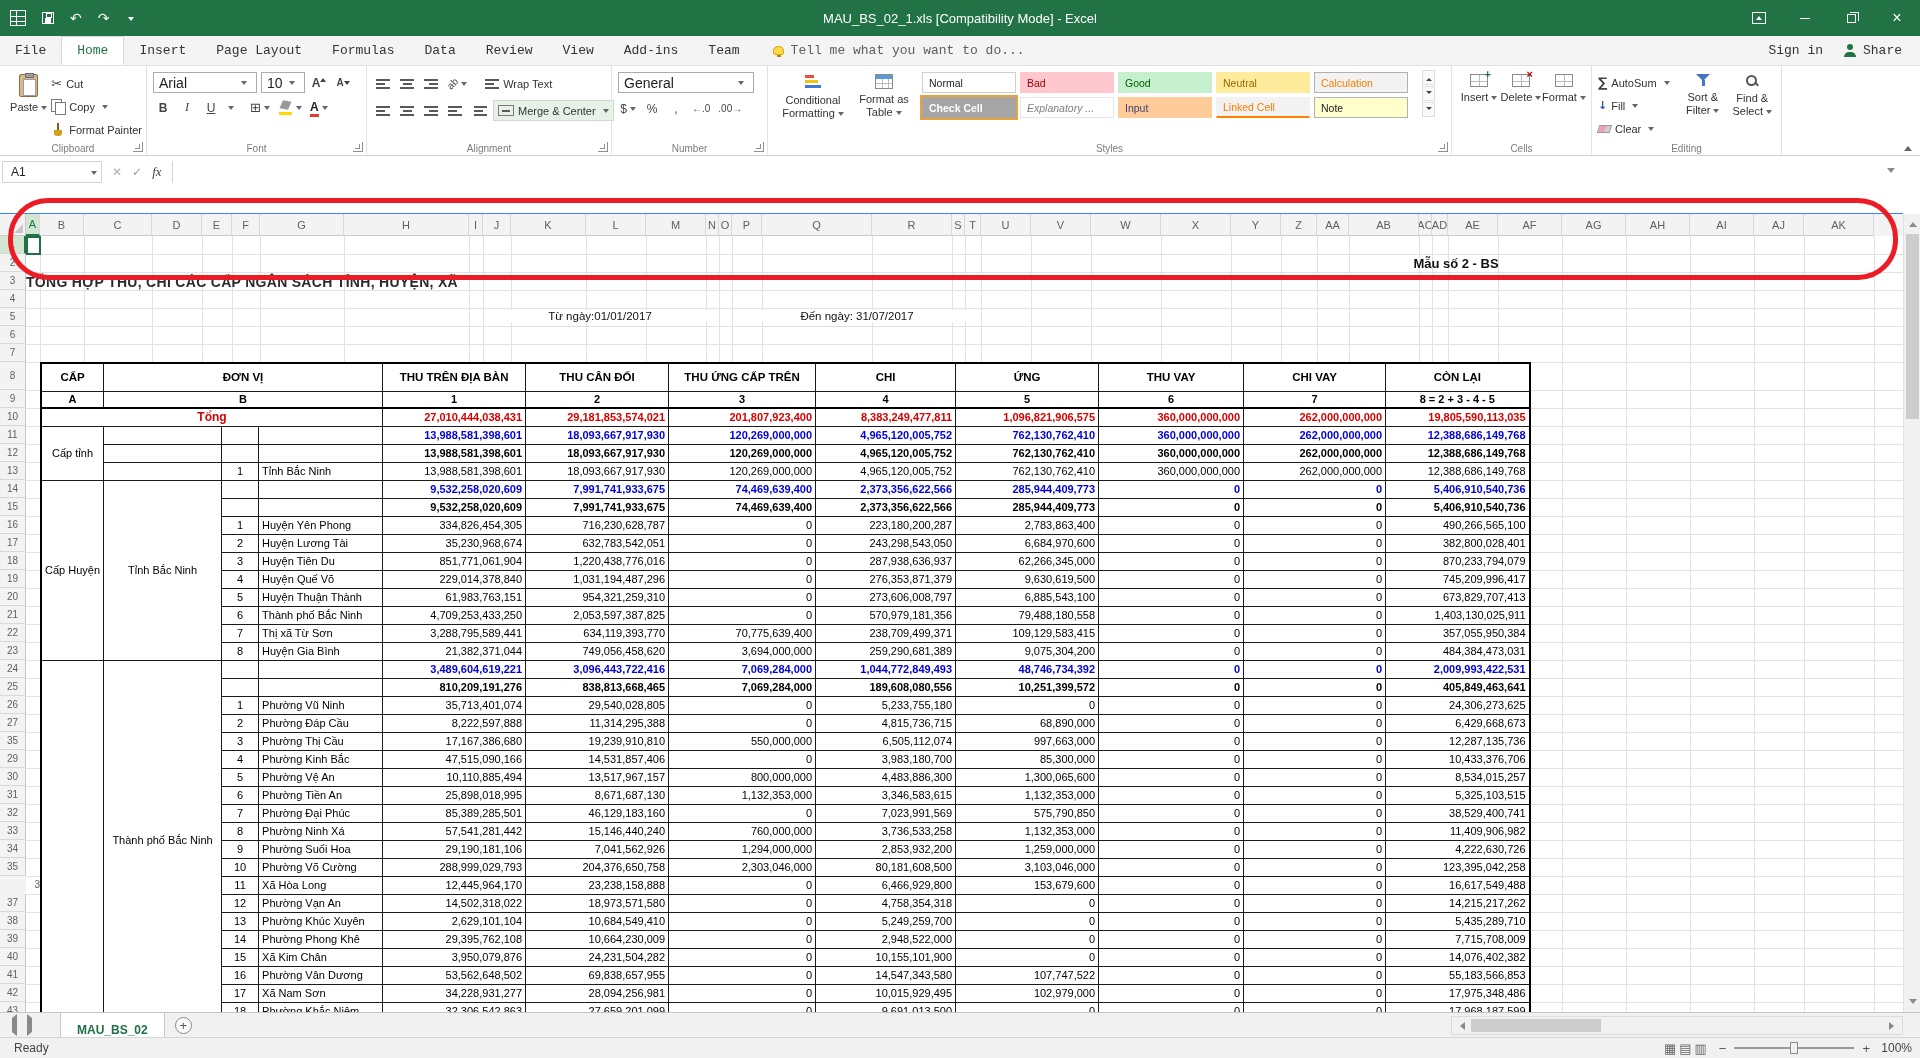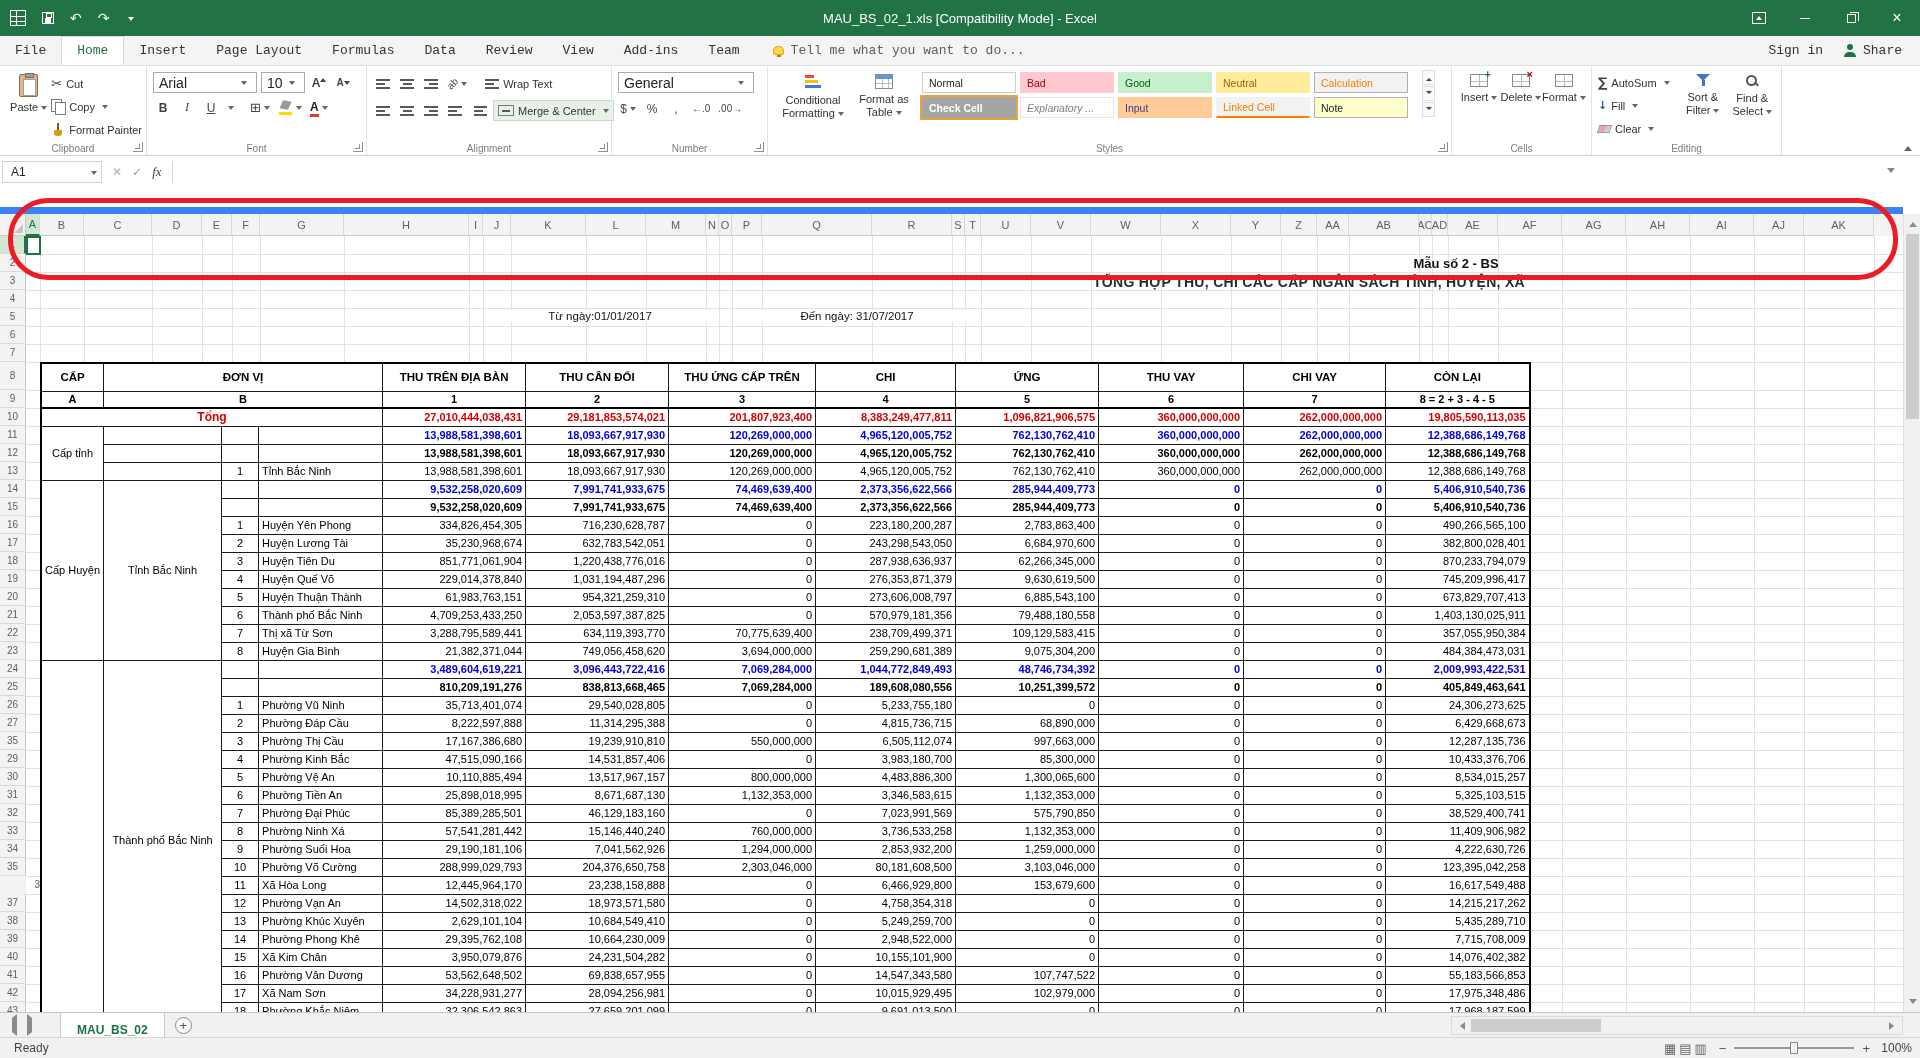--- a/index.html
+++ b/index.html
@@ -125,21 +125,21 @@
 .ic-clear{width:13px;height:8px;background:linear-gradient(105deg,#f2a0b5 55%,#cfcfcf 55%);transform:skewX(-18deg);border:1px solid #9a9a9a;display:inline-block;}
 .ic-funnel{width:14px;height:13px;position:relative;display:inline-block;}
 .ic-funnel::before{content:"";position:absolute;left:0;top:0;border-left:7px solid transparent;border-right:7px solid transparent;border-top:7px solid #4472c4;}
 .ic-funnel::after{content:"";position:absolute;left:6px;top:6px;width:3px;height:6px;background:#4472c4;}
 .ic-find{width:14px;height:14px;position:relative;display:inline-block;}
 .ic-find::before{content:"";position:absolute;left:1px;top:1px;width:7px;height:7px;border:2px solid #555;border-radius:50%;}
 .ic-find::after{content:"";position:absolute;left:9px;top:9px;width:5px;height:2px;background:#555;transform:rotate(45deg);}
 .collapse{position:absolute;right:8px;bottom:4px;width:0;height:0;border:4px solid transparent;border-bottom:5px solid #666;}
 
 
-.formulabar{position:absolute;top:156px;left:0;right:17px;height:58px;background:#fff;border-bottom:7px solid #3b82f6;z-index:4;}
+.formulabar{position:absolute;top:156px;left:0;right:17px;height:58px;background:#fff;border-bottom:1px solid #3b82f6;z-index:4;}
 .fb-inner{display:flex;align-items:center;height:26px;margin-top:3px;}
 .namebox{width:100px;height:22px;border:1px solid #d4d4d4;display:flex;align-items:center;padding-left:8px;font-size:12px;color:#222;margin-left:2px;}
 .fb-btns{display:flex;align-items:center;gap:10px;padding:0 10px;border-right:1px solid #d4d4d4;height:22px;}
 .fb-x{color:#b0b0b0;font-size:12px;}
 .fb-ck{color:#9a9a9a;font-size:12px;font-family:"DejaVu Sans",sans-serif;}
 .fb-fx{font-family:"Liberation Serif",serif;font-style:italic;color:#444;font-size:13px;}
 .fb-input{flex:1;height:22px;}
 .fb-exp{width:0;height:0;border:4px solid transparent;border-top:5px solid #8a8a8a;margin-right:8px;}
 
 
@@ -152,21 +152,21 @@
 .rowgut{position:absolute;left:0;top:22px;width:26px;bottom:0;z-index:3;background:#f3f3f3;}
 .rowh{border-right:1px solid #c9c9c9;border-bottom:1px solid #d8d8d8;background:#f3f3f3;font-size:10px;color:#5f5f5f;display:flex;align-items:center;justify-content:center;}
 .rowh.sel{background:#d2e6d2;color:#1e7145;border-right:2px solid #217346;}
 .gridarea{position:absolute;left:26px;top:22px;right:0;bottom:0;background:#fff;overflow:hidden;}
 .vl{position:absolute;top:0;bottom:0;width:1px;background:#e2e2e2;z-index:0;}
 .hl1{position:absolute;left:0;right:0;top:18px;height:110px;background:repeating-linear-gradient(to bottom,#e2e2e2 0 1px,transparent 1px 18px);z-index:0;}
 .hl2{position:absolute;left:1499px;right:0;top:154px;bottom:0;background:repeating-linear-gradient(to bottom,#e2e2e2 0 1px,transparent 1px 18px);z-index:0;}
 .hl3{position:absolute;left:0;width:14px;top:154px;bottom:0;background:repeating-linear-gradient(to bottom,#e2e2e2 0 1px,transparent 1px 18px);z-index:0;}
 .selbox{position:absolute;left:0;top:0;width:15px;height:19px;border:2px solid #1e7145;z-index:6;}
 .sform{position:absolute;top:20px;left:1300px;width:260px;text-align:center;font-weight:bold;font-size:13px;color:#111;z-index:2;}
-.stitle{position:absolute;top:38px;left:0;width:1499px;text-align:right;font-weight:bold;font-size:14px;color:#2b2b2b;z-index:2;letter-spacing:.3px;}
+.stitle{position:absolute;top:38px;left:0;width:1499px;text-align:left;font-weight:bold;font-size:14px;color:#2b2b2b;z-index:2;letter-spacing:.3px;}
 .sdate{position:absolute;top:74px;width:220px;text-align:center;font-size:11.5px;color:#111;z-index:2;background:#fff;}
 .sd1{left:464px;}
 .sd2{left:721px;}
 #bstable{position:absolute;left:14px;top:126px;z-index:3;border-collapse:collapse;table-layout:fixed;font-size:11px;color:#000;background:#fff;border:2px solid #000;}
 #bstable th,#bstable td{border:1px solid #1a1a1a;padding:0 3px;overflow:hidden;}
 #bstable th{font-weight:bold;text-align:center;white-space:normal;line-height:1.15;background:#fff;}
 #bstable .h1{height:28px;font-size:11.5px;}
 #bstable .h2{height:17px;}
 #bstable thead tr:last-child th{border-bottom:2px solid #000;}
 #bstable td{height:18px;white-space:nowrap;}

